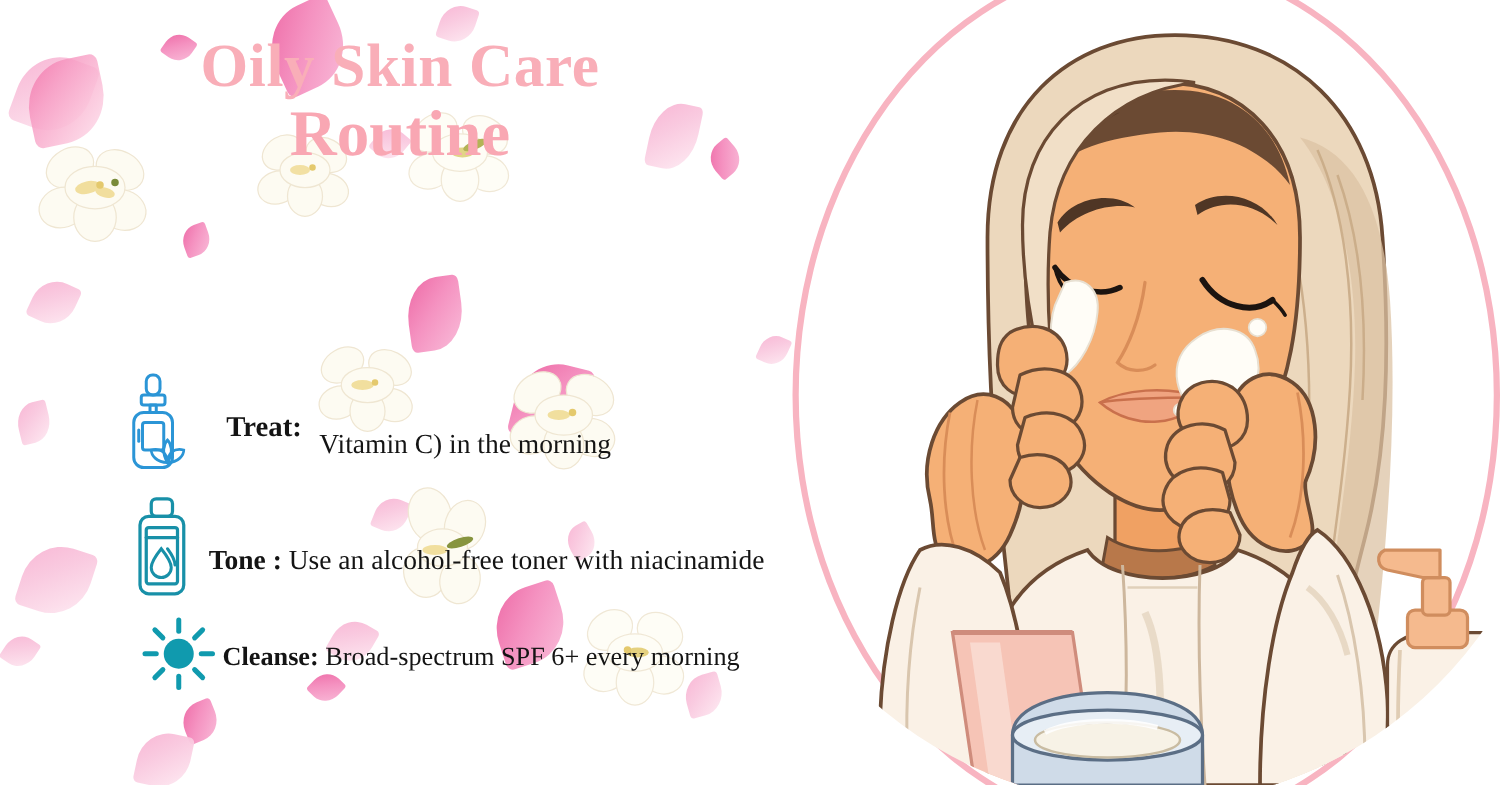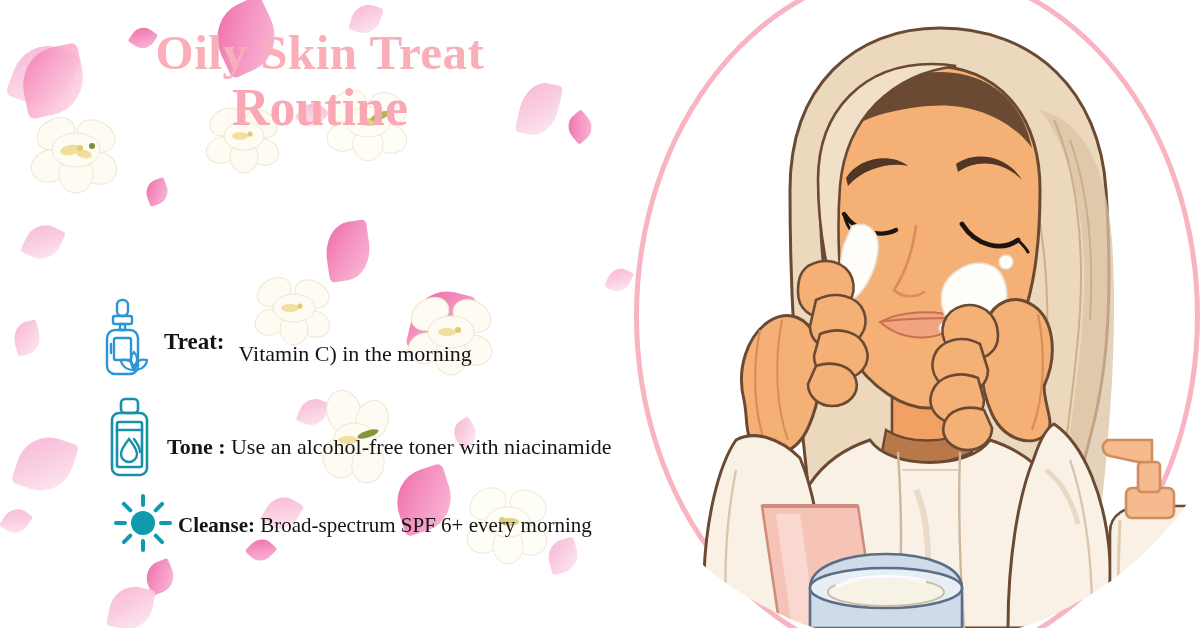--- a/index.html
+++ b/index.html
@@ -52,21 +52,21 @@
   .step .txt{
     font-family:"Liberation Serif", serif;
     font-size:22px;
     color:#141414;
     line-height:1.15;
   }
   .step .txt b{font-weight:700;}
   .step-cleanse{left:70px;top:222px;}
   .step-cleanse .txt{margin-left:10px;white-space:nowrap;}
   .step-treat{left:96px;top:298px;}
-  .step-treat .txt{margin-left:4px;text-align:center;}
+  .step-treat .txt{margin-left:21px;text-align:center;}
   .step-treat .lbl{font-weight:700;}
   .step-tone{left:101px;top:396px;}
   .step-tone .txt{margin-left:8px;white-space:nowrap;margin-top:14px;}
   .step-protect{left:112px;top:492px;}
   .step-protect .txt{margin-left:4px;white-space:nowrap;font-size:21px;}
 
   .treat-inline{display:flex;align-items:center;}
   .treat-inline .lbl{font-weight:700;font-size:23px;margin-right:14px;}
   .treat-body{text-align:center;font-size:22px;line-height:1.12;}
 
@@ -219,21 +219,21 @@
           <ellipse cx="50" cy="68" rx="15" ry="18"></ellipse>
           <ellipse cx="50" cy="44" rx="22" ry="15"></ellipse>
         </g>
         <ellipse cx="52" cy="44" rx="9" ry="4" fill="#e0c96a" opacity=".85"></ellipse>
         <circle cx="44" cy="42" r="3" fill="#e4c96d"></circle>
       </svg>
     </div>
   </div>
 
   <div class="title-wrap">
-    <div class="title-1">Oily Skin Treat</div>
+    <div class="title-1">Oily Skin Care</div>
     <div class="title-2">Routine</div>
   </div>
 
 
   <div class="step step-treat">
     <span class="ico">
       <svg width="64" height="84" viewBox="0 0 64 84">
         <g fill="none" stroke="#2b95d6" stroke-width="2.4" stroke-linejoin="round">
           <rect x="21" y="2" width="11" height="16" rx="5"></rect>
           <rect x="17" y="18" width="19" height="8" rx="2"></rect>

